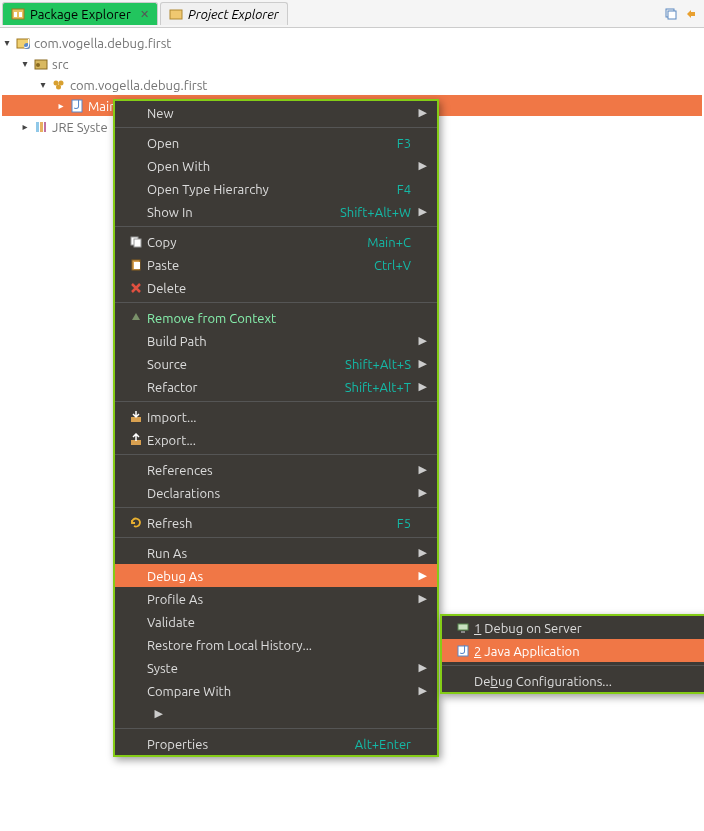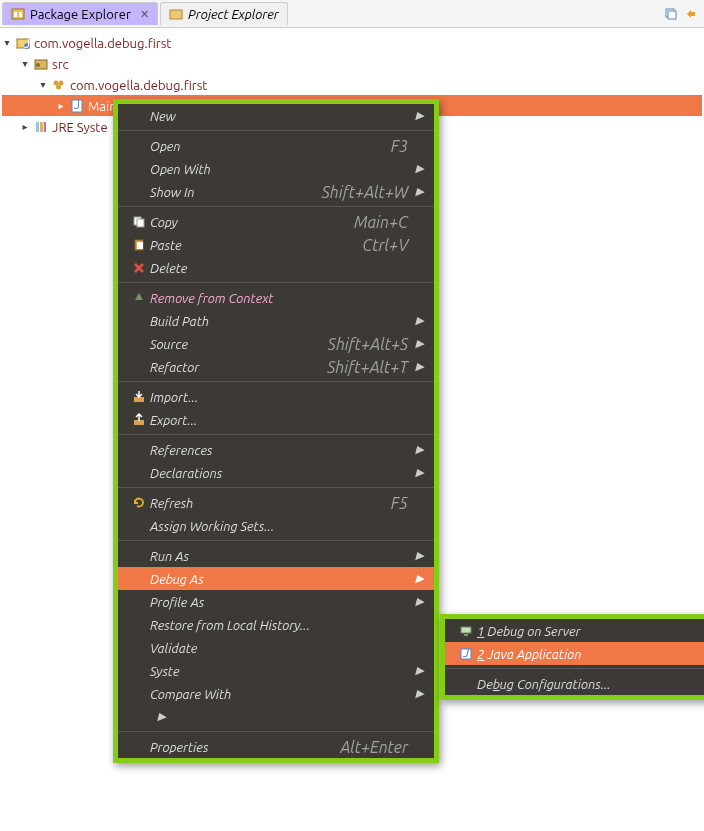--- a/index.html
+++ b/index.html
@@ -1,47 +1,47 @@
 <!DOCTYPE html>
 <html><head>
 <meta charset="utf-8">
 <style>
 * { box-sizing: border-box; margin: 0; padding: 0; font-family: "Ubuntu", "Segoe UI", sans-serif; font-size: 13px; }
 body { background: #fff; width: 704px; height: 831px; overflow: hidden; position: relative; }
 
 .tabbar { display: flex; align-items: center; height: 28px; border-bottom: 1px solid #ccc; background: #f5f5f5; padding-left: 2px; }
-.tab { display: flex; align-items: center; gap: 5px; padding: 4px 8px; border: 1px solid #ccc; border-bottom: none; background: #c4b5fd; margin-right: 2px; border-radius: 3px 3px 0 0; cursor: pointer; }
+.tab { display: flex; align-items: center; gap: 5px; padding: 4px 8px; border: 1px solid #ccc; border-bottom: none; background: #22c55e; margin-right: 2px; border-radius: 3px 3px 0 0; cursor: pointer; }
 .tab.inactive { background: #f0f0f0; font-style: italic; }
 .tab .closex { font-size: 11px; color: #555; padding-left: 4px; }
 .tabbar-right { margin-left: auto; display: flex; gap: 6px; padding-right: 6px; }
 
 .tree { padding: 4px 2px; }
 .tree-row { display: flex; align-items: center; height: 21px; gap: 4px; cursor: pointer; }
 .tree-row.selected { background: #f07746; color: #fff; }
 .tree-row.selected .tree-label { color: #fff; }
-.tree-label { color: #7f1d1d; }
+.tree-label { color: #737373; }
 .arrow { width: 10px; text-align: center; color: #444; font-size: 10px; }
 .indent-0 { padding-left: 0px; }
 .indent-1 { padding-left: 18px; }
 .indent-2 { padding-left: 36px; }
 .indent-3 { padding-left: 54px; }
 
-.ctxmenu { position: absolute; background: #3d3a36; color: #ddd; border: 5px solid #84cc16; box-shadow: 2px 3px 8px rgba(0,0,0,0.4); min-width: 320px; font-style: italic; }
+.ctxmenu { position: absolute; background: #3d3a36; color: #ddd; border: 2px solid #84cc16; box-shadow: 2px 3px 8px rgba(0,0,0,0.4); min-width: 320px; }
 .menu1 { left: 113px; top: 99px; width: 326px; }
 .menu2 { left: 440px; top: 614px; width: 236px; }
 
 .mitem { display: flex; align-items: center; height: 23px; padding: 0 10px 0 10px; cursor: pointer; }
 .mitem:hover, .mitem.highlight { background: #f07746; color: #fff; }
 .mitem .icon-slot { width: 22px; display: flex; justify-content: center; }
 .mitem .lbl { flex: 1; }
-.mitem .sc { color: #a3a3a3; font-size: 16px; padding-right: 4px; }
+.mitem .sc { color: #14b8a6; font-size: 13px; padding-right: 4px; }
 .mitem .sub-arrow { width: 12px; text-align: right; color: #ccc; font-size: 11px; }
 .mitem.highlight .sc, .mitem.highlight .sub-arrow { color: #fff; }
 .mitem.disabled { color: #888; }
-.mitem.disabled .lbl { color: #f9a8d4; }
+.mitem.disabled .lbl { color: #86efac; }
 .msep { height: 1px; background: #555; margin: 3px 0; }
 .mitem .mn { text-decoration: underline; }
 
 .icn { width: 14px; height: 14px; display: inline-block; }
 svg { display: block; }
 </style>
 </head>
 <body>
 
 <div class="tabbar">
@@ -150,20 +150,26 @@
       <span class="sub-arrow"></span>
     </div>
   <div class="mitem">
       <span class="icon-slot"></span>
       <span class="lbl">Open With</span>
       <span class="sc"></span>
       <span class="sub-arrow">▶</span>
     </div>
   <div class="mitem">
       <span class="icon-slot"></span>
+      <span class="lbl">Open Type Hierarchy</span>
+      <span class="sc">F4</span>
+      <span class="sub-arrow"></span>
+    </div>
+  <div class="mitem">
+      <span class="icon-slot"></span>
       <span class="lbl">Show In</span>
       <span class="sc">Shift+Alt+W</span>
       <span class="sub-arrow">▶</span>
     </div>
   <div class="msep"></div>
   <div class="mitem">
       <span class="icon-slot">
         <span class="icn">
           <svg viewBox="0 0 14 14">
             <rect x="2" y="2" width="7" height="8" fill="#fff" stroke="#999"></rect>
@@ -278,26 +284,20 @@
           <svg viewBox="0 0 14 14">
             <path d="M3 7 A4 4 0 1 1 5 10" fill="none" stroke="#e8b030" stroke-width="1.8"></path>
             <path d="M3 4 L3 7 L6 7" fill="none" stroke="#e8b030" stroke-width="1.8"></path>
           </svg>
         </span>
       </span>
       <span class="lbl">Refresh</span>
       <span class="sc">F5</span>
       <span class="sub-arrow"></span>
     </div>
-  <div class="mitem">
-      <span class="icon-slot"></span>
-      <span class="lbl">Assign Working Sets...</span>
-      <span class="sc"></span>
-      <span class="sub-arrow"></span>
-    </div>
   <div class="msep"></div>
   <div class="mitem">
       <span class="icon-slot"></span>
       <span class="lbl">Run As</span>
       <span class="sc"></span>
       <span class="sub-arrow">▶</span>
     </div>
   <div class="mitem highlight">
       <span class="icon-slot"></span>
       <span class="lbl">Debug As</span>
@@ -305,27 +305,27 @@
       <span class="sub-arrow">▶</span>
     </div>
   <div class="mitem">
       <span class="icon-slot"></span>
       <span class="lbl">Profile As</span>
       <span class="sc"></span>
       <span class="sub-arrow">▶</span>
     </div>
   <div class="mitem">
       <span class="icon-slot"></span>
+      <span class="lbl">Validate</span>
+      <span class="sc"></span>
+      <span class="sub-arrow"></span>
+    </div>
+  <div class="mitem">
+      <span class="icon-slot"></span>
       <span class="lbl">Restore from Local History...</span>
-      <span class="sc"></span>
-      <span class="sub-arrow"></span>
-    </div>
-  <div class="mitem">
-      <span class="icon-slot"></span>
-      <span class="lbl">Validate</span>
       <span class="sc"></span>
       <span class="sub-arrow"></span>
     </div>
   <div class="mitem">
       <span class="icon-slot"></span>
       <span class="lbl">Syste</span>
       <span class="sc"></span>
       <span class="sub-arrow">▶</span>
     </div>
   <div class="mitem">

